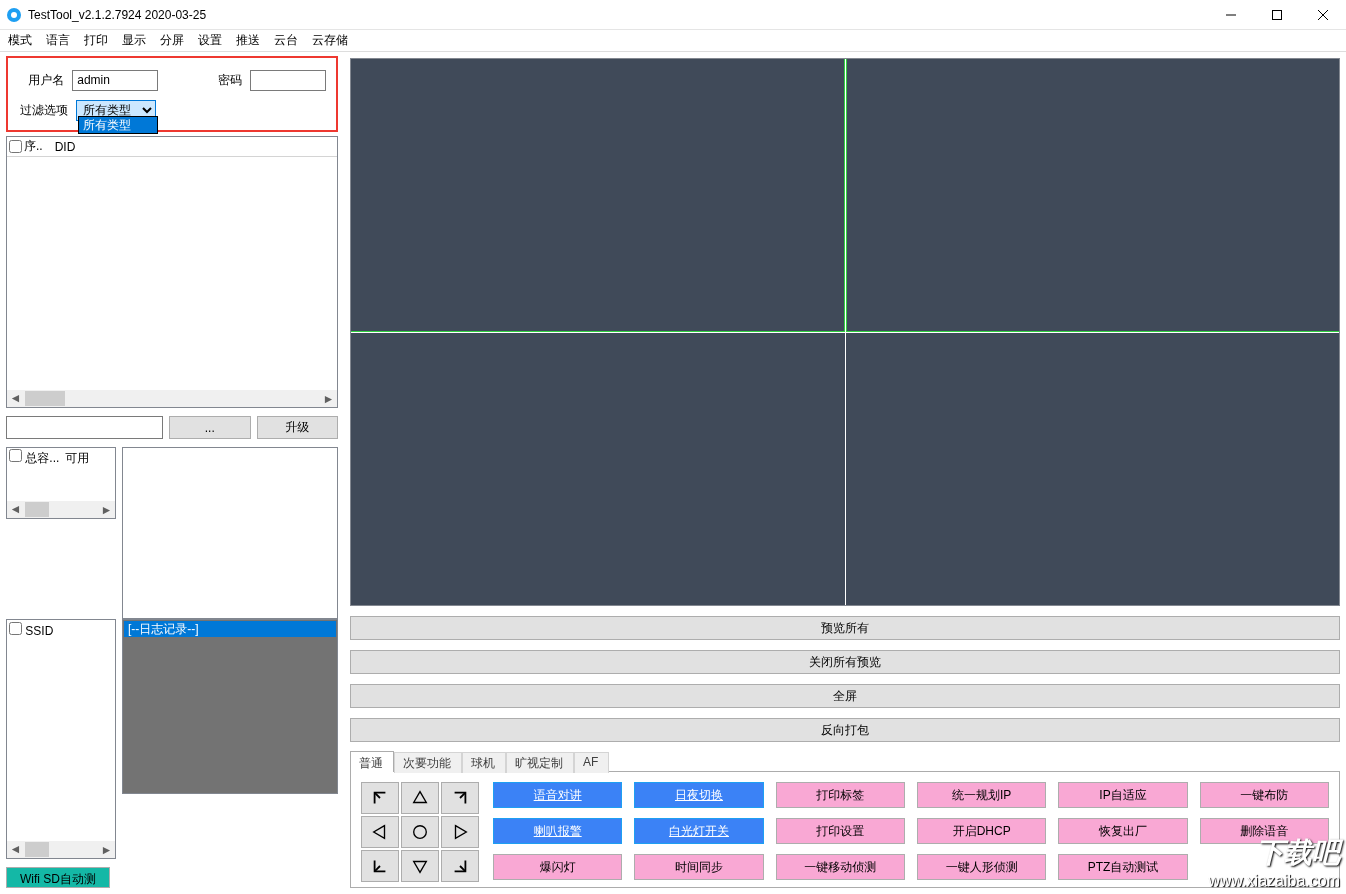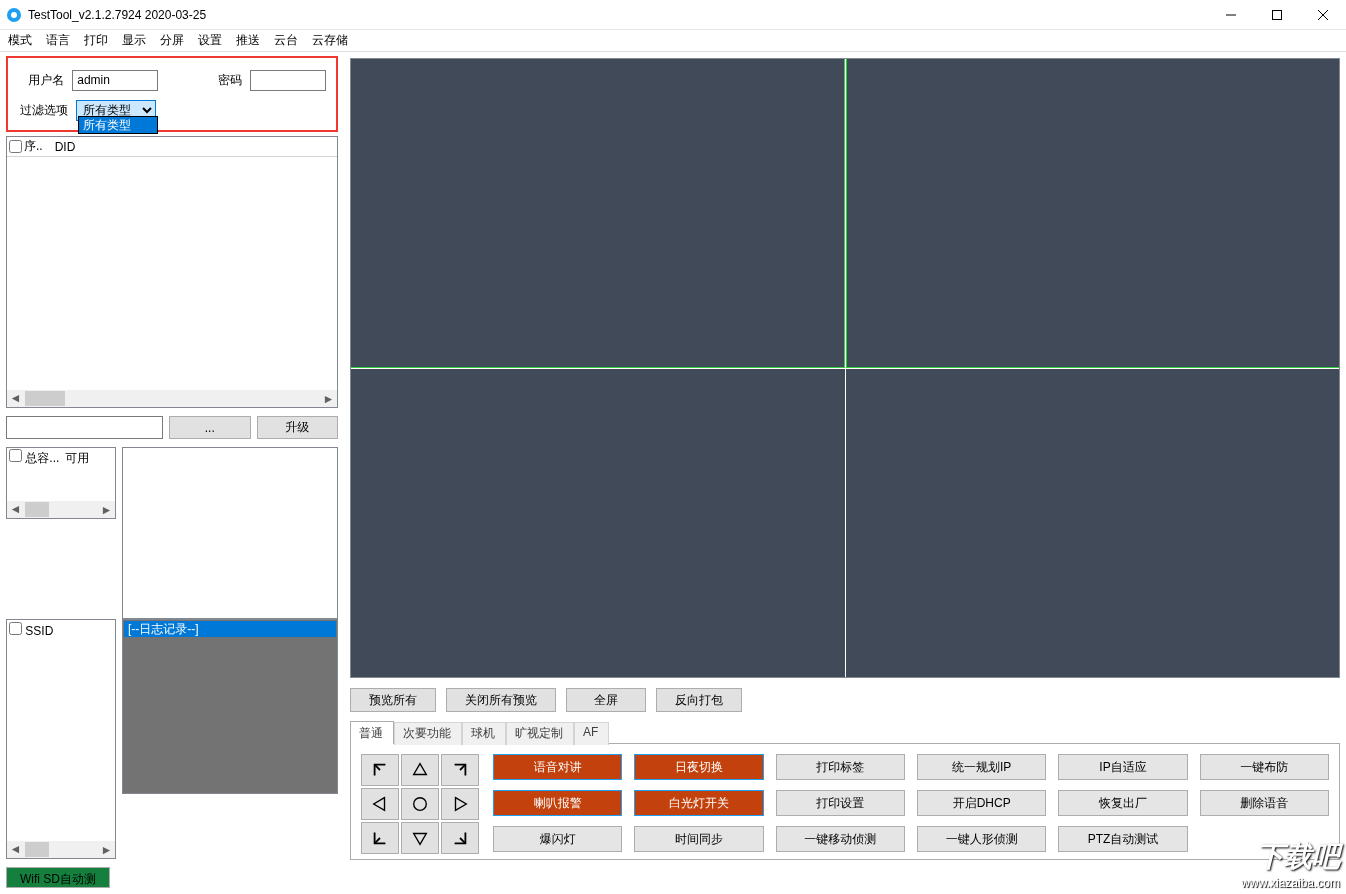--- a/index.html
+++ b/index.html
@@ -47,50 +47,50 @@
 .capbox .hsbar, .ssidbox .hsbar { height: 17px; }
 
 .logbox { flex: 1; border: 1px solid #828790; background: #fff; height: 172px; }
 
 .ssid-row { display: flex; gap: 6px; }
 .ssidbox { width: 110px; height: 240px; border: 1px solid #828790; background: #fff; position: relative; overflow: hidden; }
 
 .logbox2 { flex: 1; height: 175px; border: 1px solid #828790; background: #737373; overflow: hidden; }
 .log-sel { background: #0078d7; color: #fff; height: 16px; line-height: 16px; padding: 0 4px; margin: 1px; }
 
-.wifibtn { margin-top: 8px; width: 104px; height: 24px; border: 1px solid #adadad; background: #15803d; text-align: center; line-height: 22px; overflow: hidden; white-space: nowrap; }
+.wifibtn { margin-top: 8px; width: 104px; height: 24px; border: 1px solid #adadad; background: #14b8a6; text-align: center; line-height: 22px; overflow: hidden; white-space: nowrap; }
 
 .right { flex: 1; display: flex; flex-direction: column; padding: 6px; }
 
 .videogrid { height: 620px; border: 1px solid #828790; background: #fff; display: grid; grid-template-columns: 1fr 1fr; grid-template-rows: 1fr 1fr; gap: 1px; }
 .vpane { background: #404a59; }
 .vpane.tl { border-right: 1px solid #30d040; border-bottom: 1px solid #30d040; }
 .vpane.tr { border-left: 1px solid #30d040; border-bottom: 1px solid #30d040; }
 
-.btnrow { display: flex; gap: 10px; margin-top: 10px; }
+.btnrow { display: flex; gap: 10px; margin-top: 10px; flex-direction: column; }
 .stdbtn { height: 24px; padding: 0 18px; border: 1px solid #adadad; background: #e1e1e1; cursor: default; display: flex; align-items: center; justify-content: center; min-width: 80px; }
 
 .tabs { margin-top: 8px; height: 24px; display: flex; border-bottom: 1px solid #acacac; }
 .tab { padding: 3px 10px 0 8px; border: 1px solid #acacac; border-bottom: none; background: #fff; margin-right: 0px; color: #404040; position: relative; top: 1px; }
 .tab.inactive { background: #f0f0f0; border-top: 1px solid #d4d4d4; border-left: 1px solid #d4d4d4; border-right: 1px solid #d4d4d4; top: 2px; padding-top: 2px; }
 .tab.active { background: #fff; z-index: 2; }
 
 .tabbody { border: 1px solid #acacac; border-top: none; padding: 10px; display: flex; gap: 14px; height: 116px; }
 
 .pad { display: grid; grid-template-columns: repeat(3, 38px); grid-template-rows: repeat(3, 32px); gap: 2px; }
 .padbtn { border: 1px solid #adadad; background: #e1e1e1; display: flex; align-items: center; justify-content: center; }
 .padbtn svg { width: 18px; height: 18px; }
 
 .btncols { flex: 1; display: grid; grid-template-columns: repeat(5, 1fr); grid-template-rows: repeat(3, 26px); gap: 10px 12px; }
-.fbtn { border: 1px solid #adadad; background: #e5e5e5; display: flex; align-items: center; justify-content: center; height: 26px; }
-.fbtn.blue { background: #c2410c; color: #fff; border: 1px solid #1e9ff2; }
+.fbtn { border: 1px solid #adadad; background: #f9a8d4; display: flex; align-items: center; justify-content: center; height: 26px; }
+.fbtn.blue { background: #3b82f6; color: #fff; border: 1px solid #1e9ff2; text-decoration: underline; }
 
 .watermark { position: absolute; right: 6px; bottom: 4px; color: #fff; text-align: right; font-family: Arial; pointer-events: none; }
 .watermark .big { font-size: 28px; font-weight: bold; font-style: italic; text-shadow: 1px 1px 2px #000; }
-.watermark .small { font-size: 12px; text-shadow: 1px 1px 1px #000; }
+.watermark .small { font-size: 16px; text-shadow: 1px 1px 1px #000; }
 </style>
 </head>
 <body>
 
 <div class="titlebar">
   <span class="app-icon">
     <svg viewBox="0 0 16 16">
         <circle cx="8" cy="8" r="7" fill="#1e9ff2"></circle>
         <circle cx="8" cy="8" r="3" fill="#fff"></circle>
       </svg>

